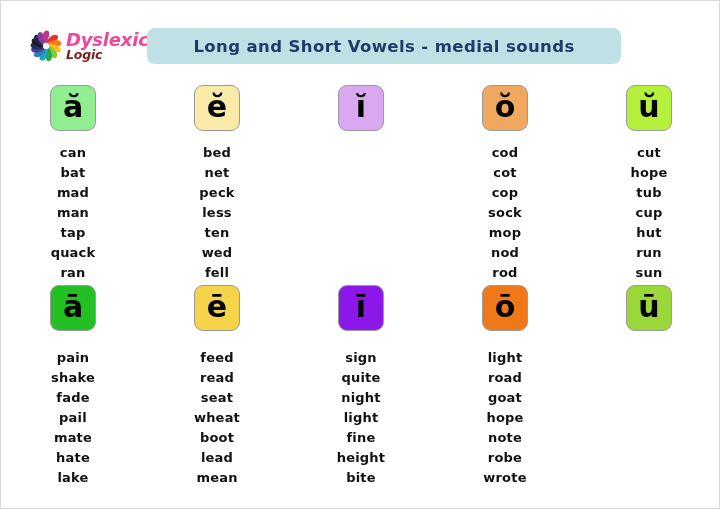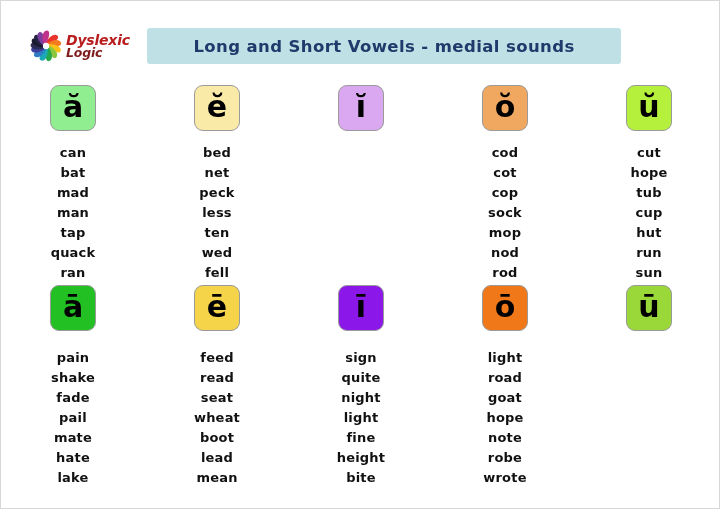--- a/index.html
+++ b/index.html
@@ -45,41 +45,41 @@
     flex: 0 0 auto;
     display: block;
   }
   .logo-text {
     display: flex;
     flex-direction: column;
     line-height: 0.92;
   }
   .logo-line1 {
     font-family: "DejaVu Sans", sans-serif;
-    font-size: 14px;
+    font-size: 18px;
     font-weight: bold;
     font-style: italic;
-    color: #b91c1c;
+    color: #ec4899;
     letter-spacing: -0.2px;
   }
   .logo-line2 {
     font-family: "DejaVu Sans", sans-serif;
     font-size: 12.5px;
     font-weight: bold;
     font-style: italic;
     color: #7f1d1d;
     letter-spacing: -0.2px;
   }
   .title-banner {
     flex: 0 0 auto;
     width: 474px;
     height: 36px;
     margin-left: 6px;
     background: #bfe0e4;
-    border-radius: 3px;
+    border-radius: 8px;
     display: flex;
     align-items: center;
     justify-content: center;
   }
   .title-text {
     font-family: "DejaVu Sans", sans-serif;
     font-size: 16.5px;
     font-weight: bold;
     color: #1f3a6b;
     letter-spacing: 0.4px;

